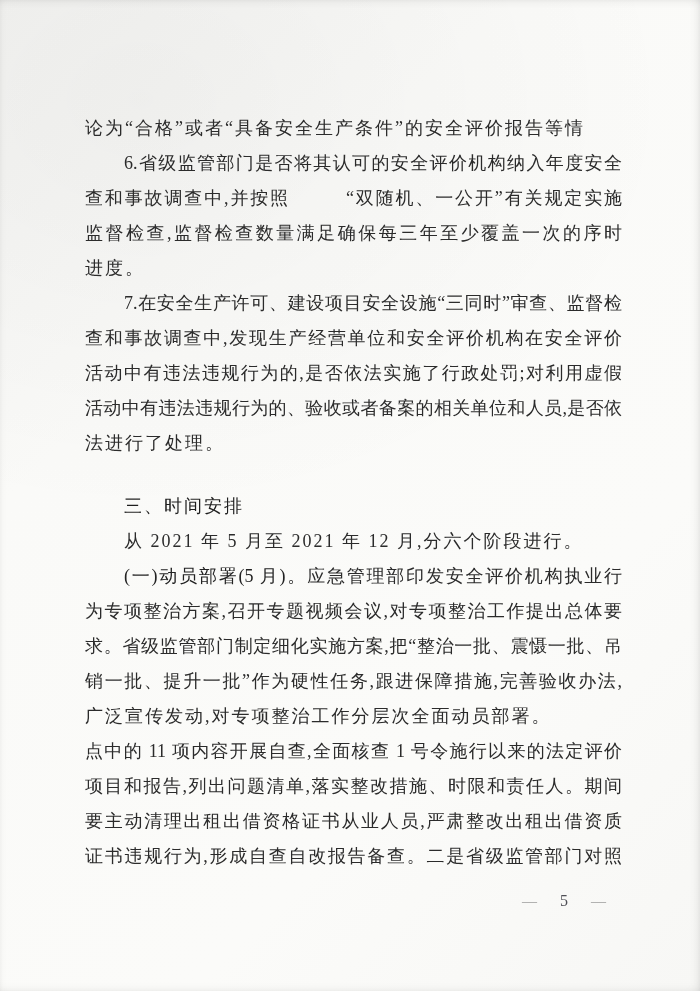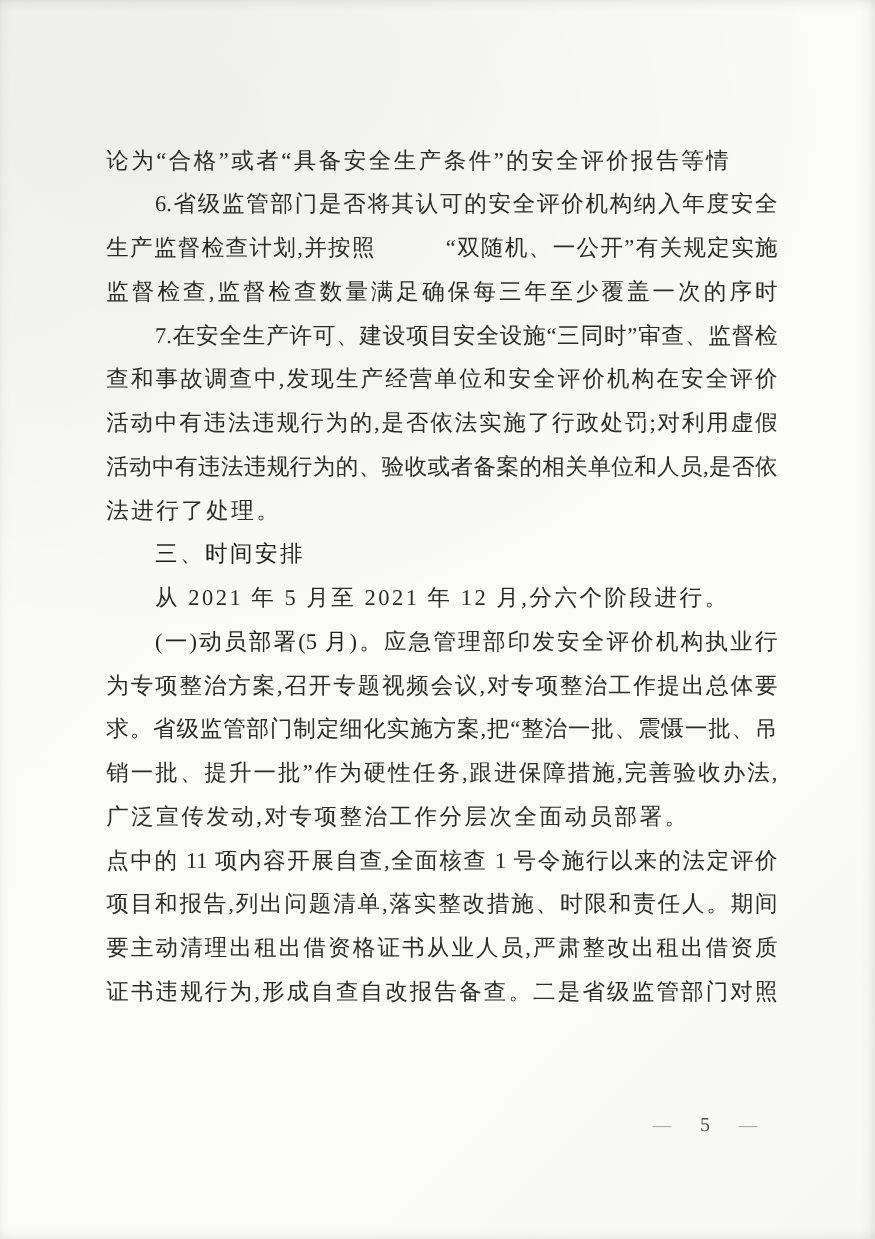--- a/index.html
+++ b/index.html
@@ -43,20 +43,21 @@
   .line.just {
     text-align: justify;
     text-align-last: justify;
     letter-spacing: 0;
   }
   .line.indent { text-indent: 39px; }
   .line.heading {
     font-weight: bold;
     color: #1e1e1e;
     letter-spacing: 2px;
+    margin-top: 28px;
   }
   .seg { font-weight: normal; }
   .seg.bold { font-weight: normal; color: #222; }
   .redacted-gap {
     display: inline-block;
     width: 56px;
     height: 2px;
   }
   .footer {
     position: absolute;
@@ -83,22 +84,23 @@
 </head>
 <body>
 
 <div class="page">
   <div class="content" id="doc-content">
       <div class="block">
         <div class="line"><span class="seg">论为“合格”或者“具备安全生产条件”的安全评价报告等情况。</span></div>
       </div>
       <div class="block">
         <div class="line just indent"><span class="seg">6.省级监管部门是否将其认可的安全评价机构纳入年度安全</span></div>
-        <div class="line just"><span class="seg">生产监督检查计划,并按照</span><span class="redacted-gap"></span><span class="seg">“双随机、一公开”有关规定实施</span></div>
+        <div class="line just"><span class="seg">查和事故调查中,并按照</span><span class="redacted-gap"></span><span class="seg">“双随机、一公开”有关规定实施</span></div>
         <div class="line just"><span class="seg">监督检查,监督检查数量满足确保每三年至少覆盖一次的序时</span></div>
+        <div class="line"><span class="seg">进度。</span></div>
       </div>
       <div class="block">
         <div class="line just indent"><span class="seg">7.在安全生产许可、建设项目安全设施“三同时”审查、监督检</span></div>
         <div class="line just"><span class="seg">查和事故调查中,发现生产经营单位和安全评价机构在安全评价</span></div>
         <div class="line just"><span class="seg">活动中有违法违规行为的,是否依法实施了行政处罚;对利用虚假</span></div>
         <div class="line just"><span class="seg">活动中有违法违规行为的、验收或者备案的相关单位和人员,是否依</span></div>
         <div class="line"><span class="seg">法进行了处理。</span></div>
       </div>
       <div class="block">
         <div class="line indent heading"><span class="seg">三、时间安排</span></div>

